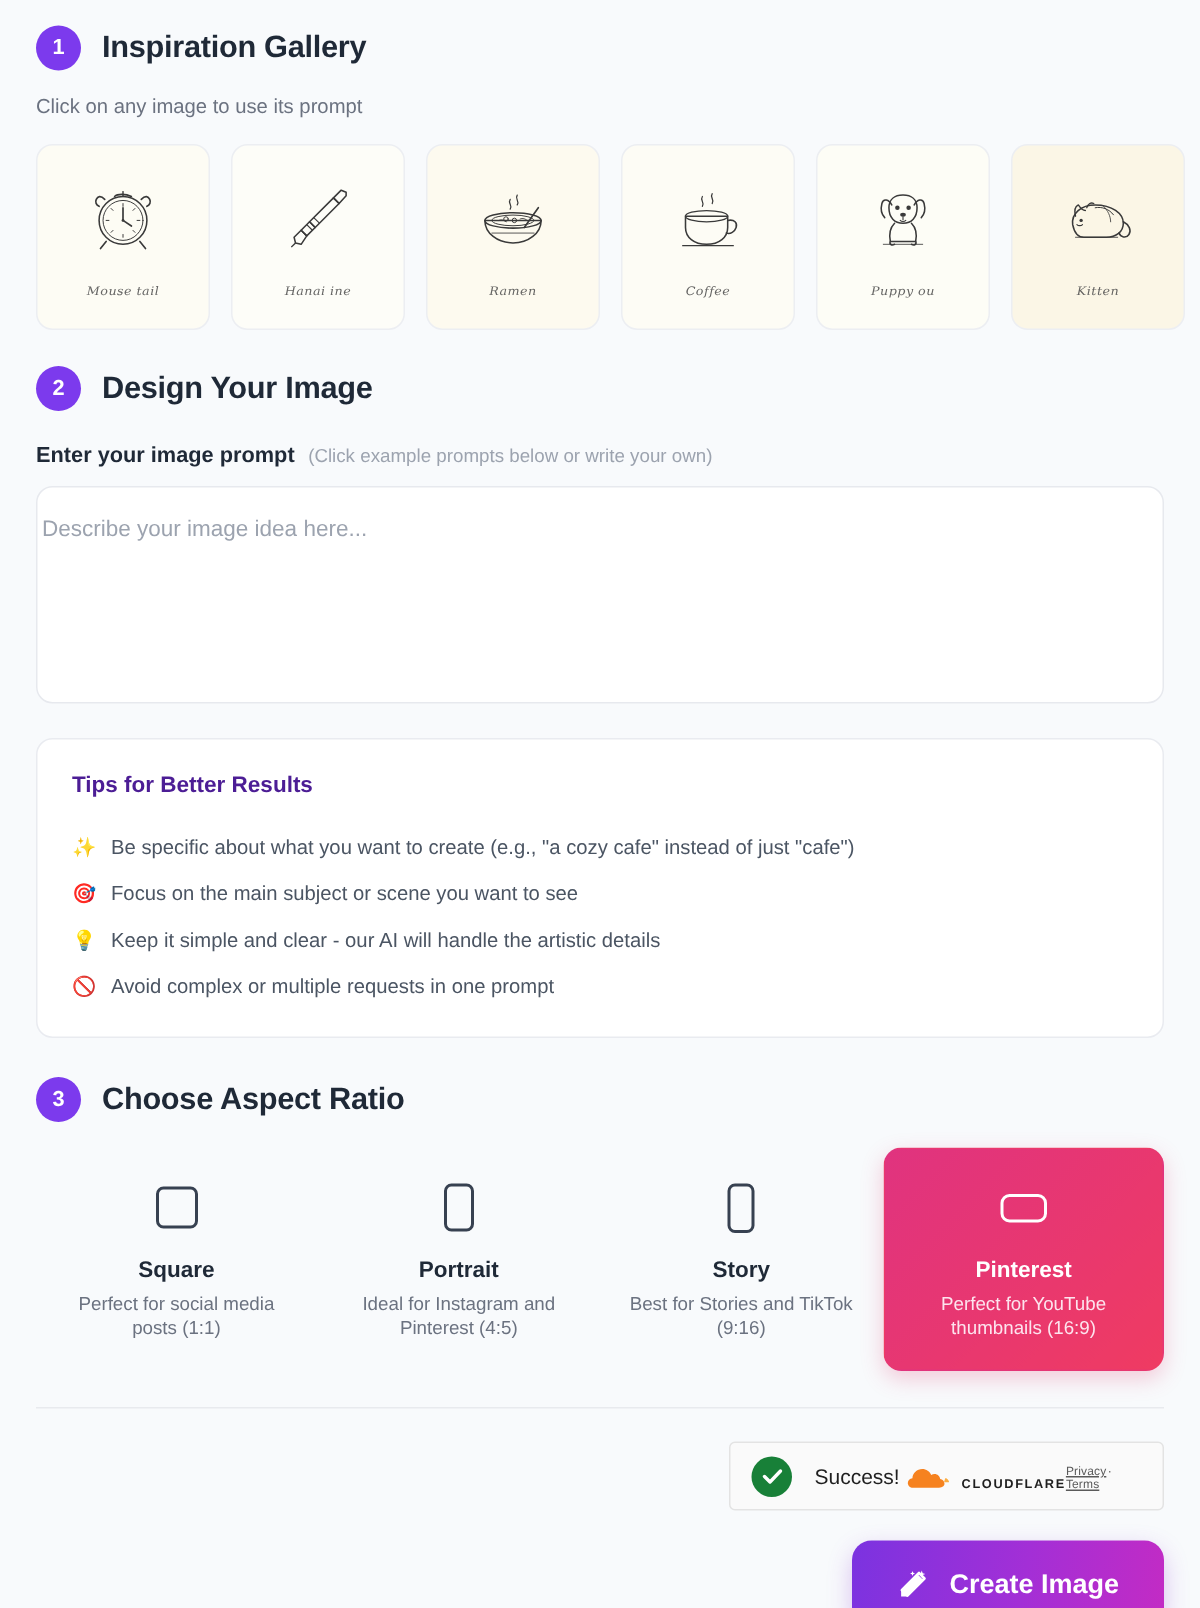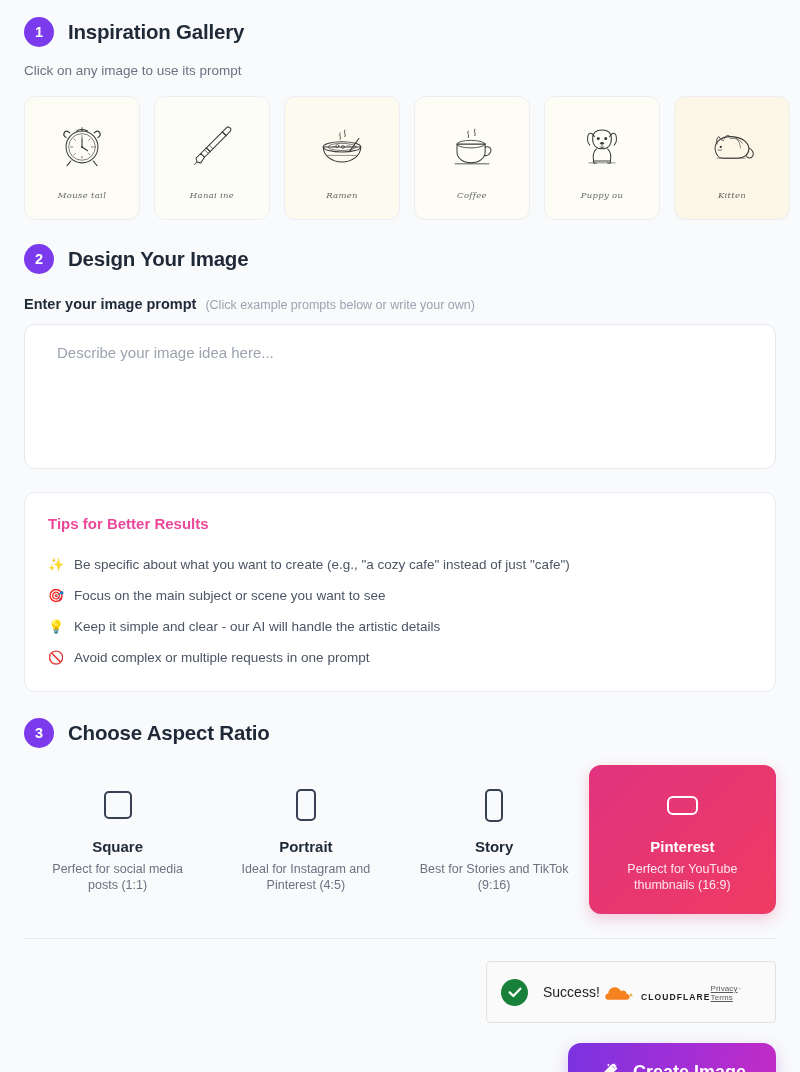--- a/index.html
+++ b/index.html
@@ -114,21 +114,21 @@
     color: #9ca3af;
   }
 
   .prompt-box {
     margin-top: 12px;
     width: 100%;
     height: 145px;
     background: #ffffff;
     border: 1px solid #e7e9ee;
     border-radius: 11px;
-    padding: 19px 32px;
+    padding: 19px 3px;
     resize: none;
     font-family: "Liberation Sans", sans-serif;
     font-size: 15px;
     color: #1f2937;
     outline: none;
     display: block;
   }
   .prompt-box::placeholder { color: #9ca3af; }
 
   
@@ -136,21 +136,21 @@
     margin-top: 23px;
     width: 100%;
     background: #ffffff;
     border: 1px solid #e9ebf0;
     border-radius: 11px;
     padding: 22px 23px 24px 23px;
   }
   .tips-title {
     font-size: 15px;
     font-weight: 700;
-    color: #ec4899;
+    color: #4c1d95;
     margin-bottom: 24px;
   }
   .tip-row {
     display: flex;
     align-items: flex-start;
     gap: 10px;
     margin-top: 13px;
   }
   .tip-row:first-of-type { margin-top: 0; }
   .tip-icon {
@@ -232,21 +232,21 @@
   .footer {
     margin-top: 0;
     display: flex;
     flex-direction: column;
     align-items: flex-end;
   }
 
   .turnstile {
     margin-top: 22px;
     width: 290px;
-    height: 62px;
+    height: 46px;
     background: #fafafa;
     border: 1px solid #e3e3e3;
     border-radius: 4px;
     display: flex;
     align-items: center;
     padding: 0 14px;
   }
   .ts-check {
     width: 27px;
     height: 27px;

